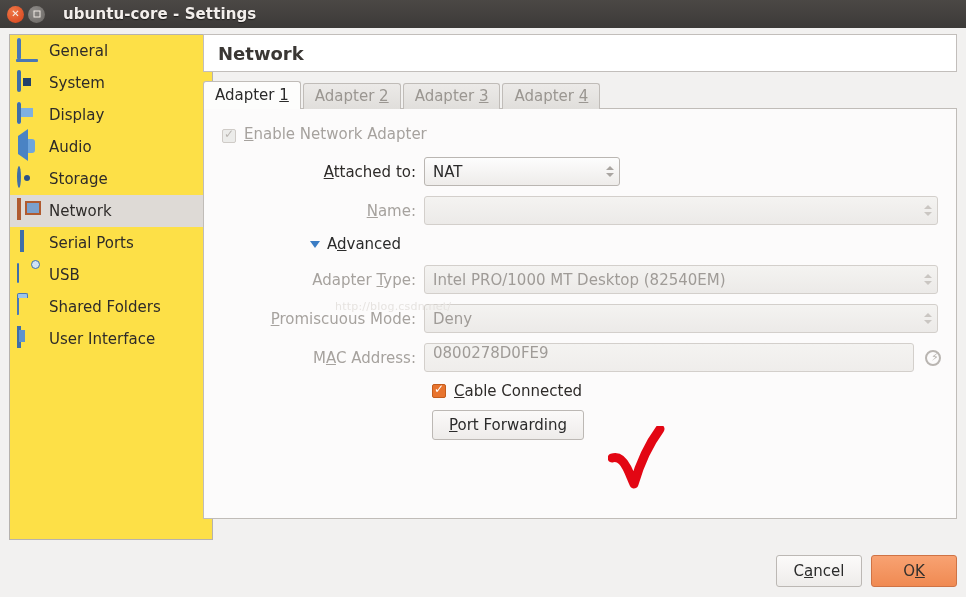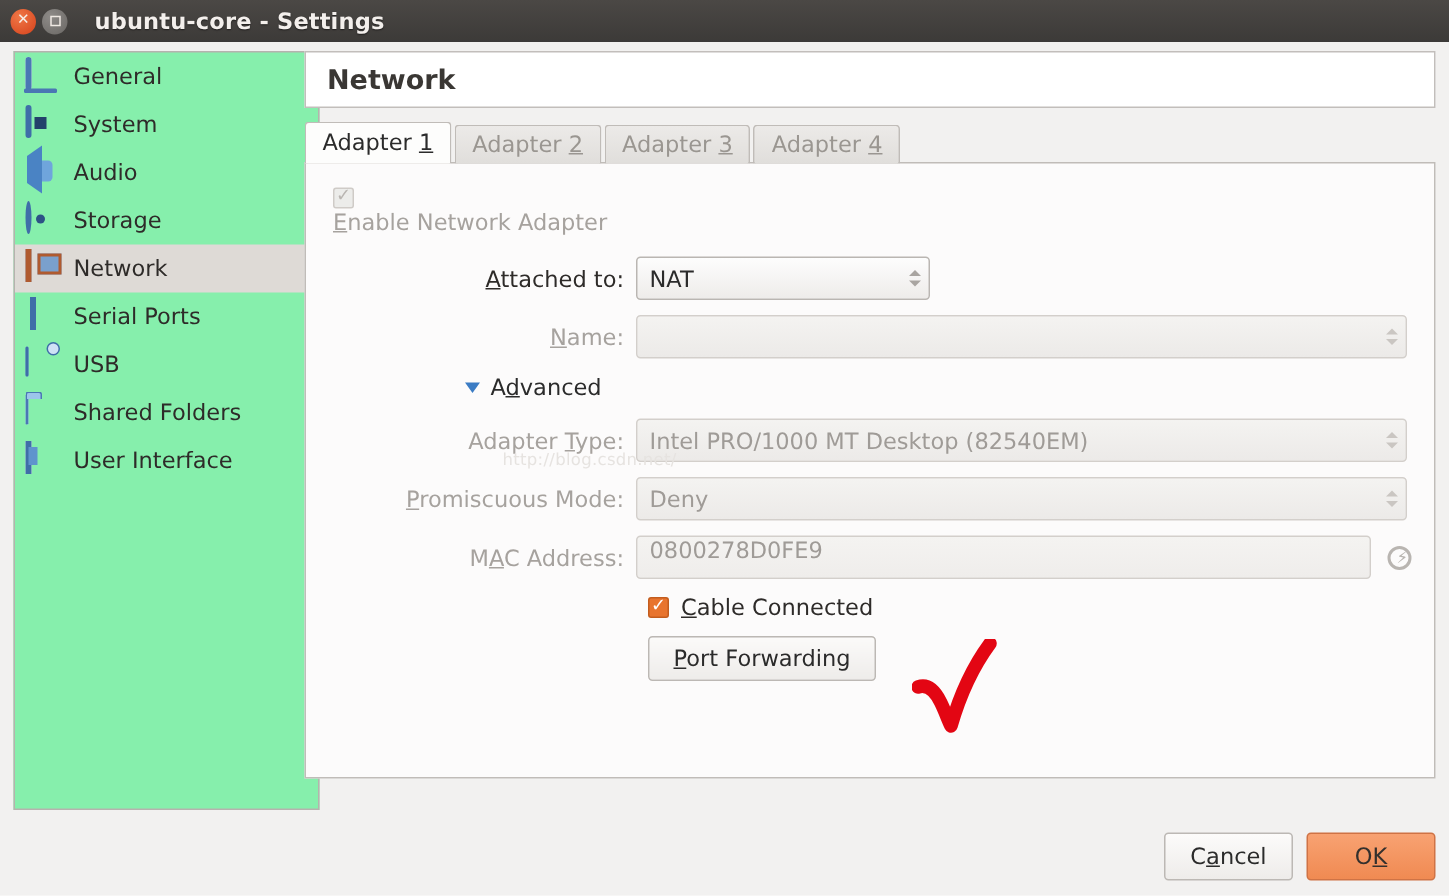--- a/index.html
+++ b/index.html
@@ -37,21 +37,21 @@
     white-space: nowrap;
   }
 
   
   #body { position: absolute; left: 0; top: 28px; right: 0; bottom: 0; }
 
   
   #sidebar {
     position: absolute; left: 9px; top: 6px;
     width: 204px; height: 506px;
-    background: #86efac;
+    background: #fde047;
     border: 1px solid #b6b2ae;
     overflow: hidden;
   }
   .side-item {
     display: flex; align-items: center;
     height: 32px; padding-left: 7px;
     font-size: 15px; color: #2e2b29;
     cursor: default;
   }
   .side-item.active { background: #dedad6; }
@@ -147,21 +147,21 @@
   
   .frow { display: flex; align-items: center; margin-bottom: 10px; }
   .flab {
     width: 220px; text-align: right; padding-right: 8px;
     font-size: 15px; color: #2e2b29; white-space: nowrap; flex: 0 0 auto;
   }
   .flab.dis { color: #a6a29e; }
   .fctl { flex: 1 1 auto; display: flex; align-items: center; }
 
   
-  .cbrow { display: flex; align-items: flex-start; padding-left: 18px; margin-bottom: 14px; flex-direction: column; }
+  .cbrow { display: flex; align-items: flex-end; padding-left: 18px; margin-bottom: 14px; }
   .cbox { width: 14px; height: 14px; border-radius: 2px; margin-right: 8px;
           flex: 0 0 auto; position: relative; }
   .cbox.dis { background: #ececea; border: 1px solid #cfcbc7; }
   .cbox.dis:after { content: "✓"; position: absolute; left: 1px; top: -3px;
           font-size: 12px; color: #b9b5b1; }
   .cbox.on { background: #e8742e; border: 1px solid #c35c1d; }
   .cbox.on:after { content: "✓"; position: absolute; left: 1px; top: -3px;
           font-size: 12px; color: #fff; font-weight: bold; }
   .cblab { font-size: 15px; color: #2e2b29; white-space: nowrap; }
   .cblab.dis { color: #a6a29e; }
@@ -274,20 +274,24 @@
     <div class="side-item">
       <span class="side-ico"><span class="ic-general"></span></span>
       <span class="side-lab">General</span>
     </div>
 
     <div class="side-item">
       <span class="side-ico"><span class="ic-system"></span></span>
       <span class="side-lab">System</span>
     </div>
 
+    <div class="side-item">
+      <span class="side-ico"><span class="ic-display"></span></span>
+      <span class="side-lab">Display</span>
+    </div>
 
     <div class="side-item">
       <span class="side-ico"><span class="ic-audio"></span></span>
       <span class="side-lab">Audio</span>
     </div>
 
     <div class="side-item">
       <span class="side-ico"><span class="ic-storage"></span></span>
       <span class="side-lab">Storage</span>
     </div>

